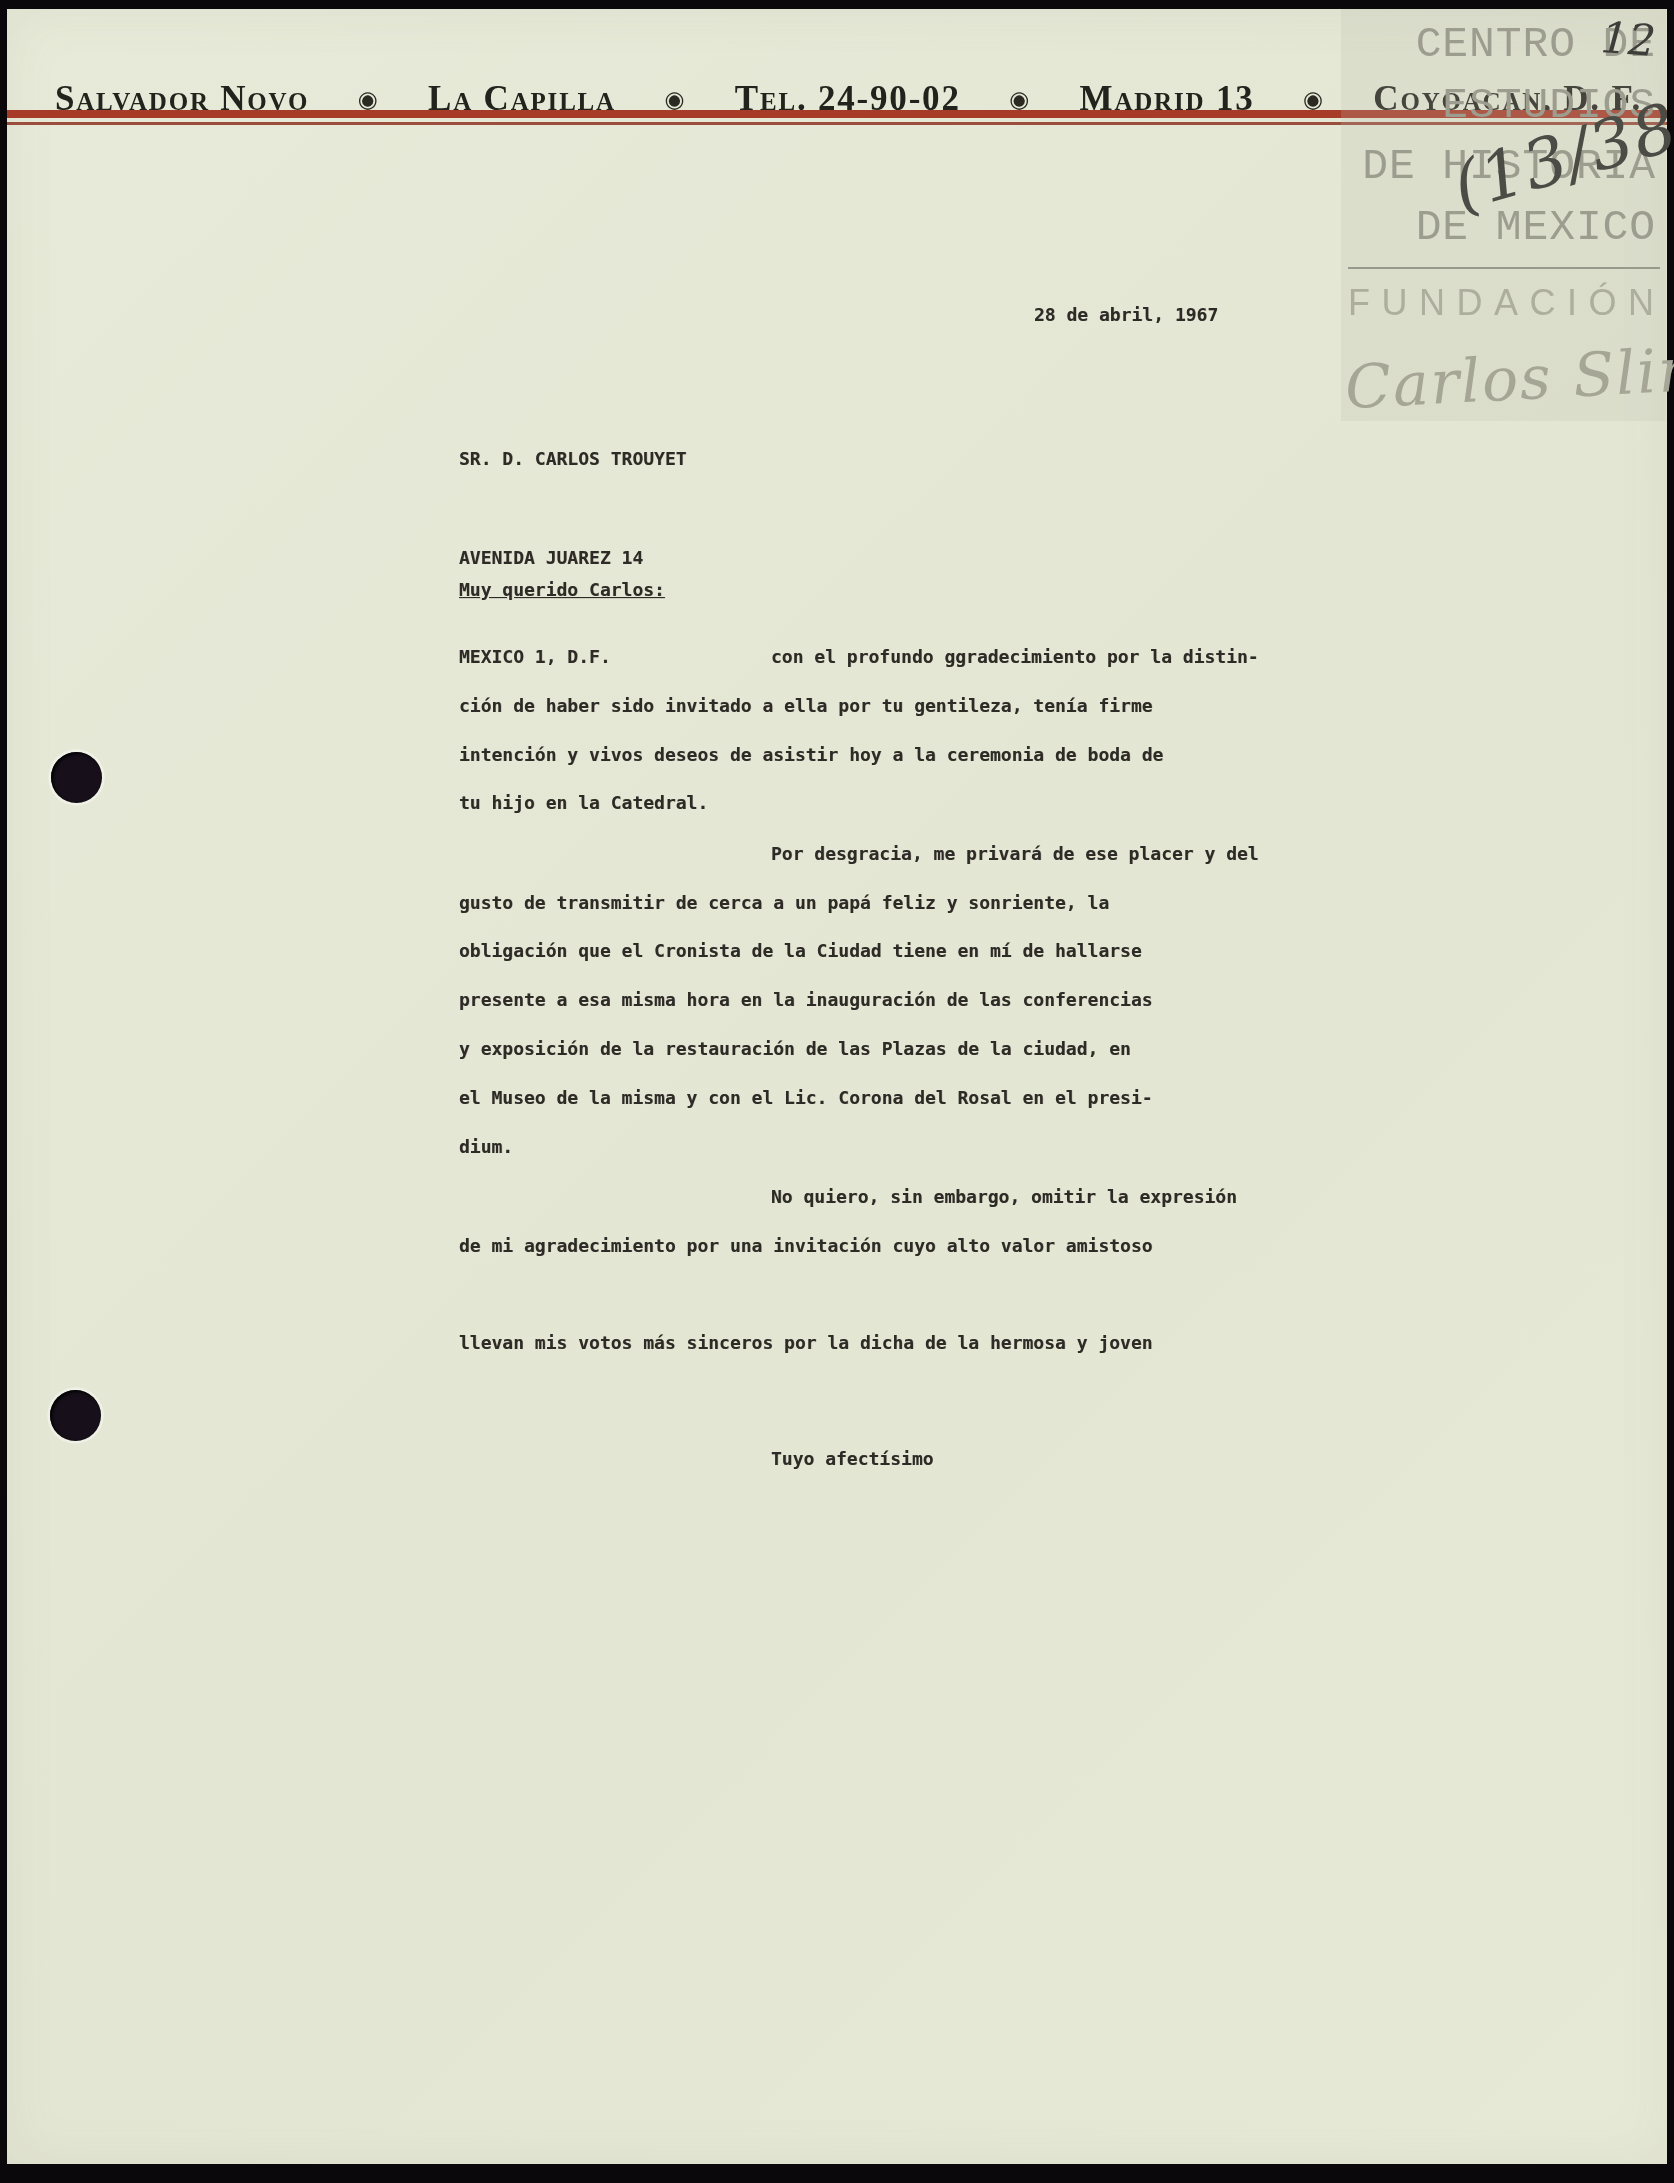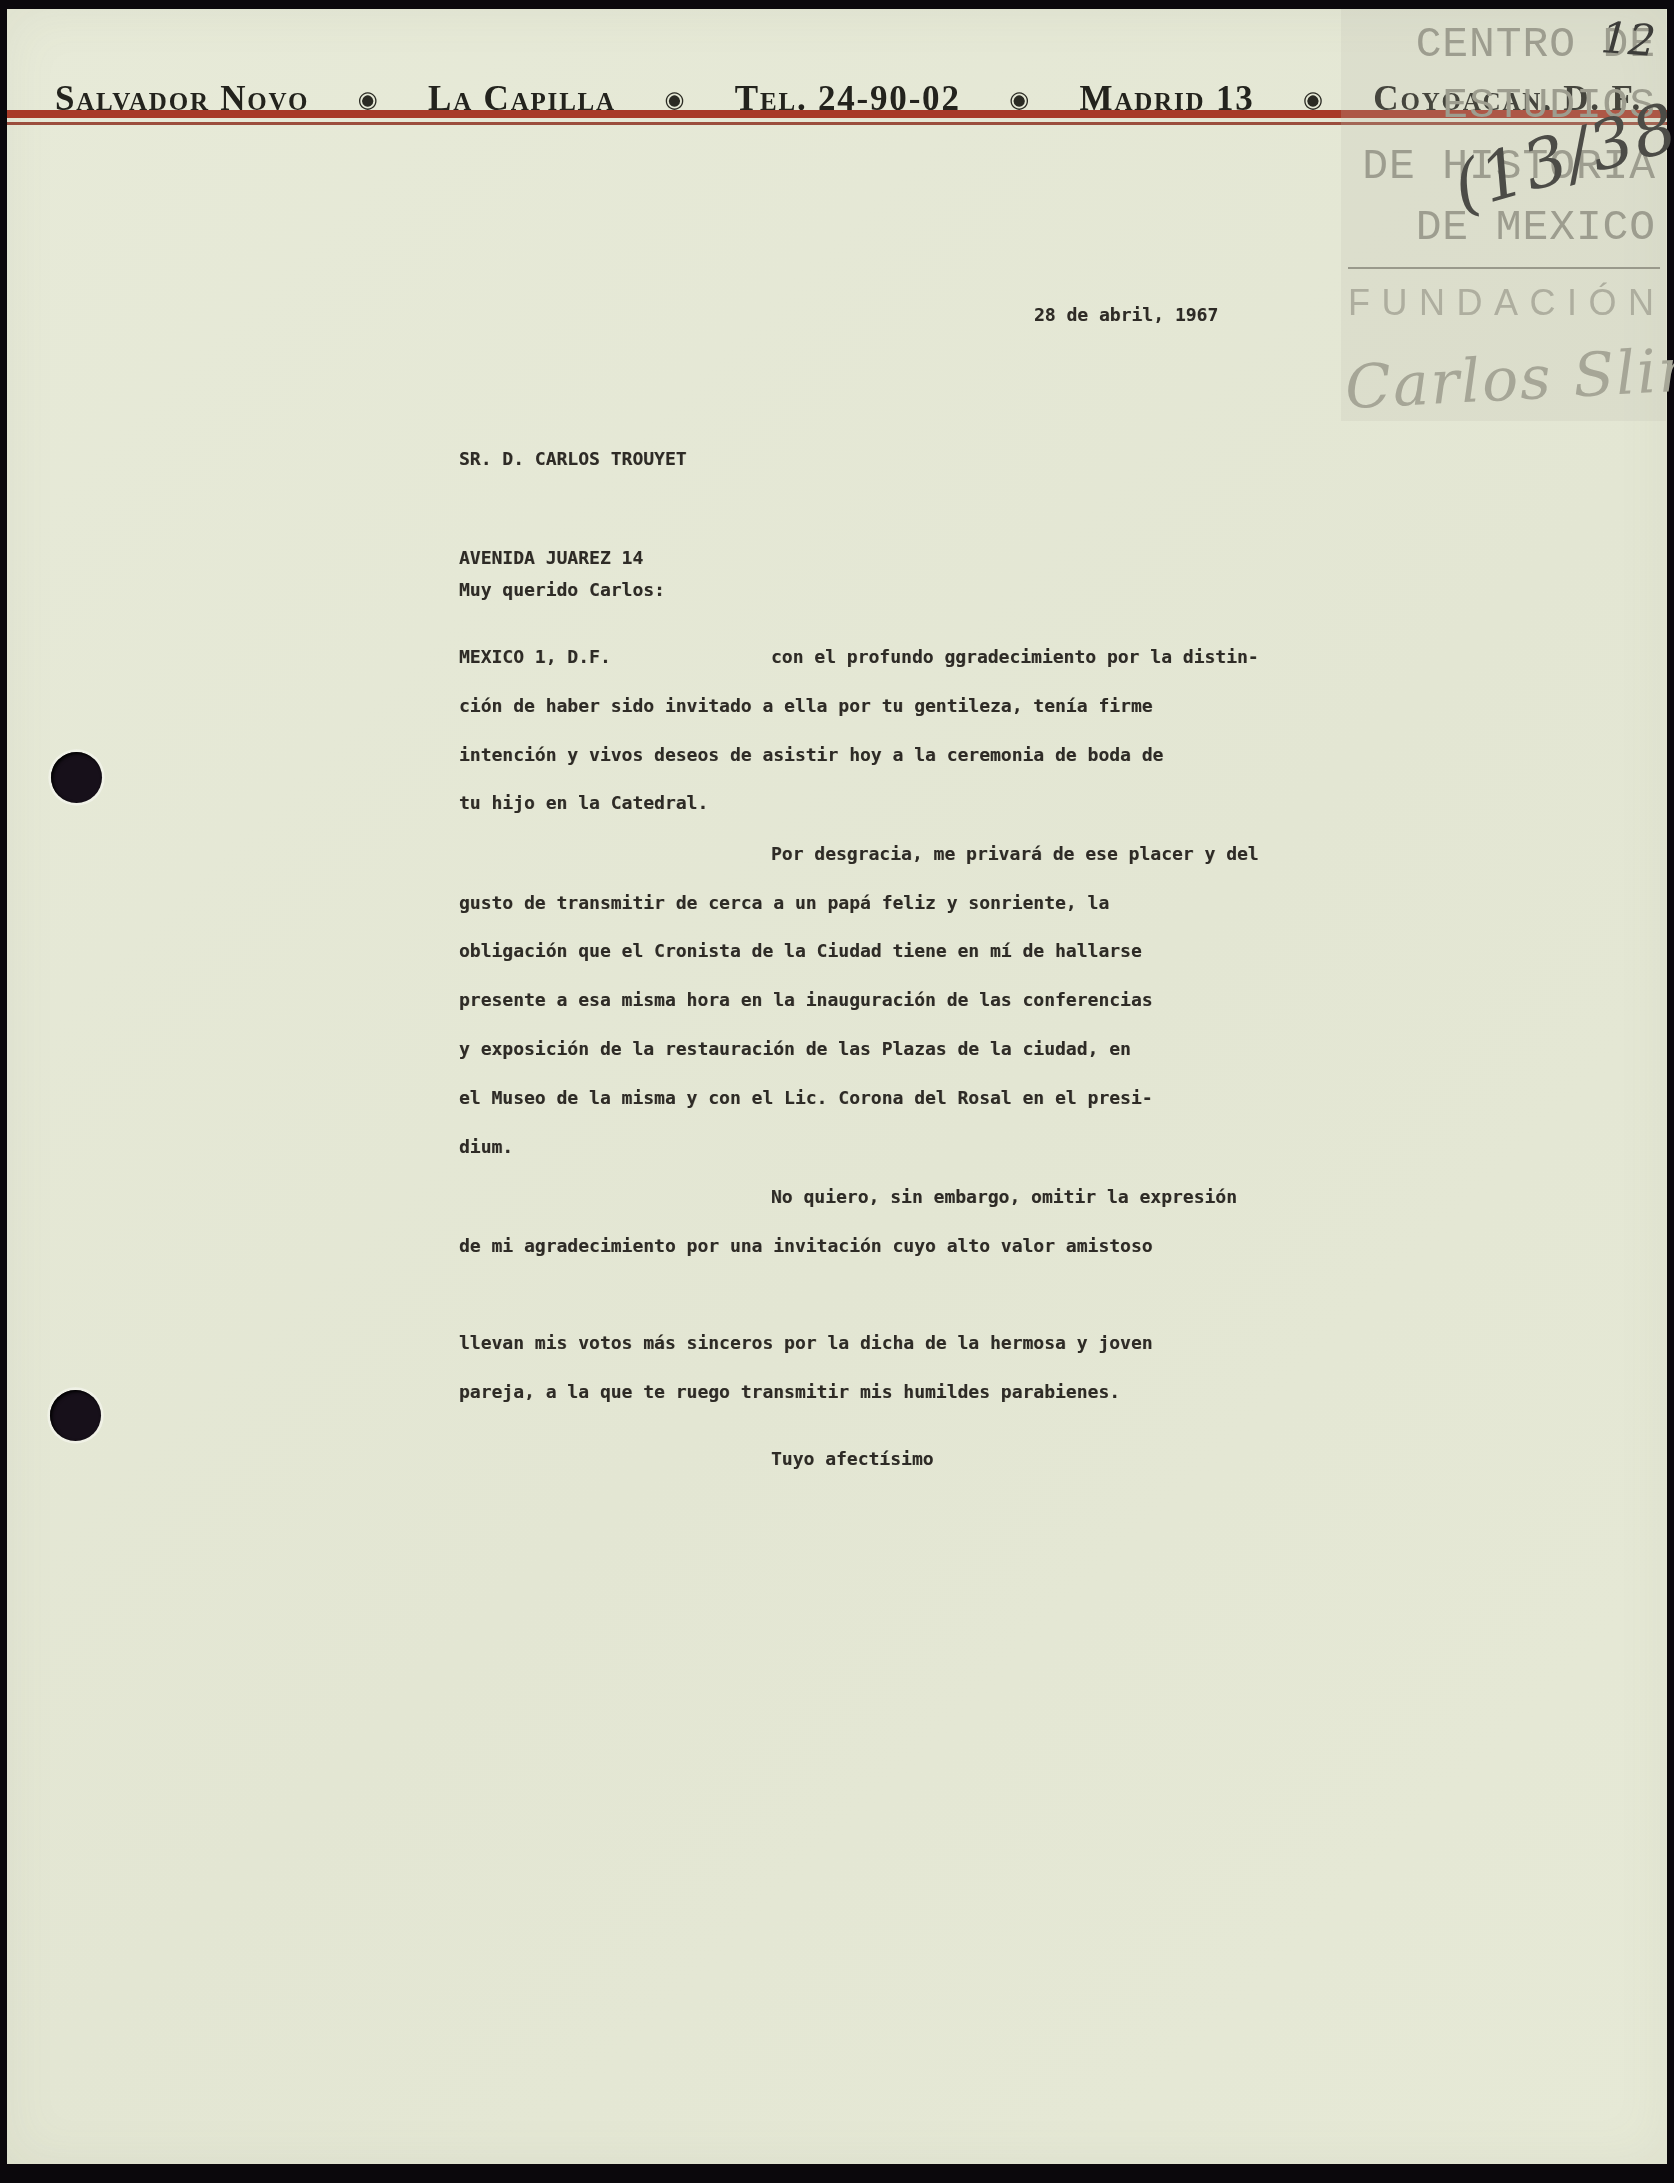--- a/index.html
+++ b/index.html
@@ -64,21 +64,21 @@
   
   .tw{
     position:absolute;
     font-family:"DejaVu Sans Mono", monospace;
     font-weight:700;font-size:18px;line-height:30px;
     color:#2e2b26;white-space:pre;
     text-shadow:0.4px 0.4px 0 rgba(46,43,38,0.35);
   }
   .date{left:1027px;top:291px;}
   .recipient{left:452px;top:367px;line-height:33px;}
-  .salutation{left:452px;top:566px;}
+  .salutation{left:452px;top:566px;text-decoration:underline;}
   .closing{left:764px;top:1435px;}
   .bl{left:452px;}
   .bl.ind{left:764px;text-align:center;}
   
   .hole{
     position:absolute;width:51px;height:51px;border-radius:50%;
     background:#17101a;
     box-shadow:0 0 0 2.7px rgba(252,252,248,0.5), inset 1.8px 1.8px 3.5px #000;
     z-index:4;
   }
@@ -136,21 +136,20 @@
   <div class="tw bl ind" style="top:830px">Por desgracia, me privará de ese placer y del</div>
   <div class="tw bl" style="top:879px">gusto de transmitir de cerca a un papá feliz y sonriente, la</div>
   <div class="tw bl" style="top:927px">obligación que el Cronista de la Ciudad tiene en mí de hallarse</div>
   <div class="tw bl" style="top:976px">presente a esa misma hora en la inauguración de las conferencias</div>
   <div class="tw bl" style="top:1025px">y exposición de la restauración de las Plazas de la ciudad, en</div>
   <div class="tw bl" style="top:1074px">el Museo de la misma y con el Lic. Corona del Rosal en el presi-</div>
   <div class="tw bl" style="top:1123px">dium.</div>
   <div class="tw bl ind" style="top:1173px">No quiero, sin embargo, omitir la expresión</div>
   <div class="tw bl" style="top:1222px">de mi agradecimiento por una invitación cuyo alto valor amistoso</div>
   <div class="tw bl" style="top:1319px">llevan mis votos más sinceros por la dicha de la hermosa y joven</div>
-  <div class="tw bl" style="top:1368px">pareja, a la que te ruego transmitir mis humildes parabienes.</div>
 
   <div class="tw closing">Tuyo afectísimo</div>
 
   <div class="hole hole1"></div>
   <div class="hole hole2"></div>
 
 </div>
 
 
 </body></html>

